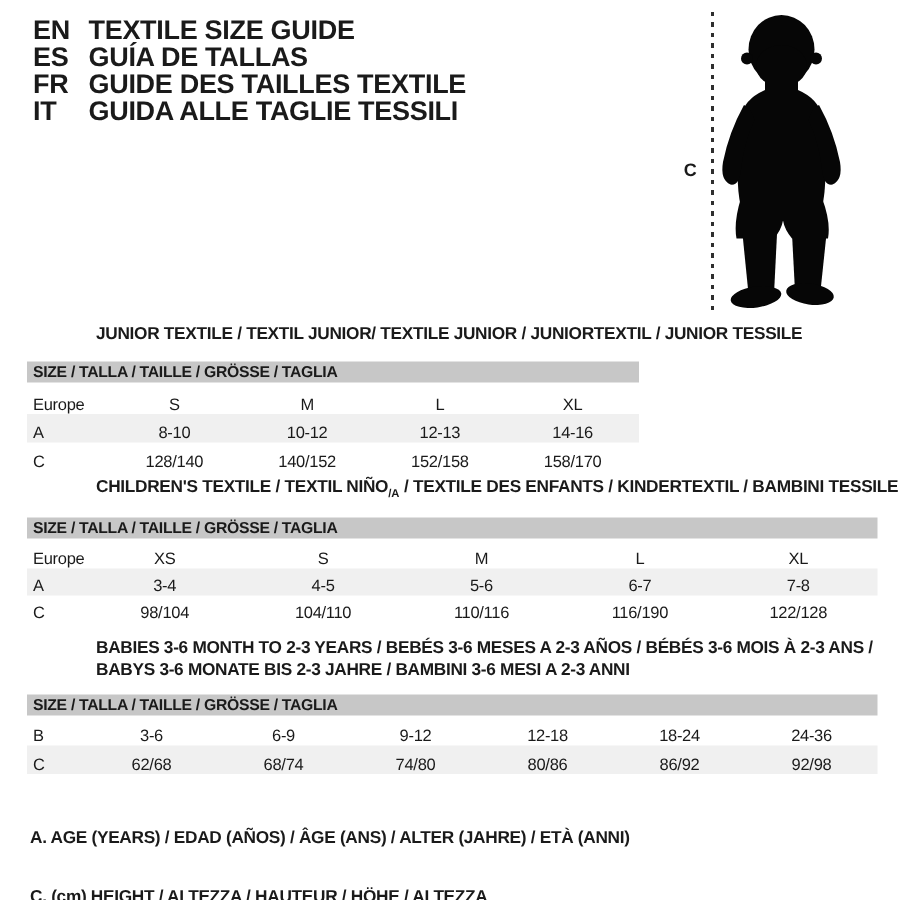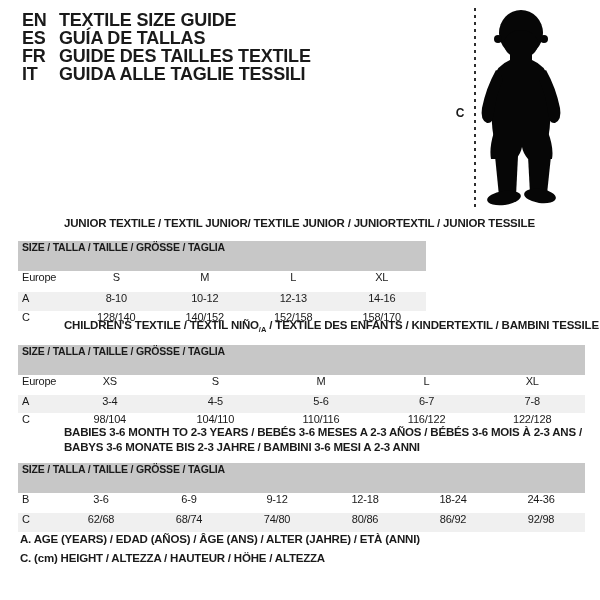--- a/index.html
+++ b/index.html
@@ -28,34 +28,34 @@
   }
   .baby-figure { position:absolute; left:478px; top:8px; width:90px; height:200px; }
 
   
   .tbl-title { position:absolute; left:36px; font-size:11.5px; font-weight:bold; white-space:nowrap;margin-left:28px; }
   .tbl-title sub { font-size:7.5px; letter-spacing:0; }
   .tbl { position:absolute; left:18px; }
   .t1 { width:408px; }
   .t23 { width:567px; }
   .t-bar {
-    height:30px; background:#c7c7c7; display:flex; 
+    height:14px; background:#c7c7c7; display:flex; align-items:center;
     padding-left:4px; font-size:10.5px; font-weight:bold;
   }
-  .t-row { display:flex; align-items:flex-start; font-size:11px; }
+  .t-row { display:flex; align-items:flex-end; font-size:11px; }
   .t-row .lbl { padding-left:4px; }
   .t1 .lbl { width:54px; }
   .t23 .lbl { width:39px; }
   .t-row .cell { flex:1; text-align:center; }
   .h21 { height:21px; } .h20 { height:20px; } .h19 { height:19px; } .h18 { height:18px; }
   .shade { background:#f0f0f0; }
 
   
   .legend { position:absolute; left:20px; top:533px; }
-  .legend-line { height:19px; font-size:11.5px; font-weight:bold; white-space:nowrap; }
+  .legend-line { height:19px; font-size:11.5px; font-weight:bold; white-space:nowrap;margin-top:20px; }
 </style>
 </head>
 <body>
 
 <div class="lang-list">
   <div class="lang-row">
     <span class="lang-code">EN</span>
     <span class="lang-title">TEXTILE SIZE GUIDE</span>
   </div>
   <div class="lang-row">
@@ -149,21 +149,21 @@
     <span class="cell">4-5</span>
     <span class="cell">5-6</span>
     <span class="cell">6-7</span>
     <span class="cell">7-8</span>
   </div>
   <div class="t-row h18">
     <span class="lbl">C</span>
     <span class="cell">98/104</span>
     <span class="cell">104/110</span>
     <span class="cell">110/116</span>
-    <span class="cell">116/122</span>
+    <span class="cell">116/190</span>
     <span class="cell">122/128</span>
   </div>
 </div>
 
 <div class="tbl-title" style="top:426px;">
   <div style="height:15px;">BABIES 3-6 MONTH TO 2-3 YEARS / BEBÉS 3-6 MESES A 2-3 AÑOS / BÉBÉS 3-6 MOIS À 2-3 ANS /</div>
   <div style="height:15px;">BABYS 3-6 MONATE BIS 2-3 JAHRE / BAMBINI 3-6 MESI A 2-3 ANNI</div>
 </div>
 <div class="tbl t23" style="top:463px;">
   <div class="t-bar">

